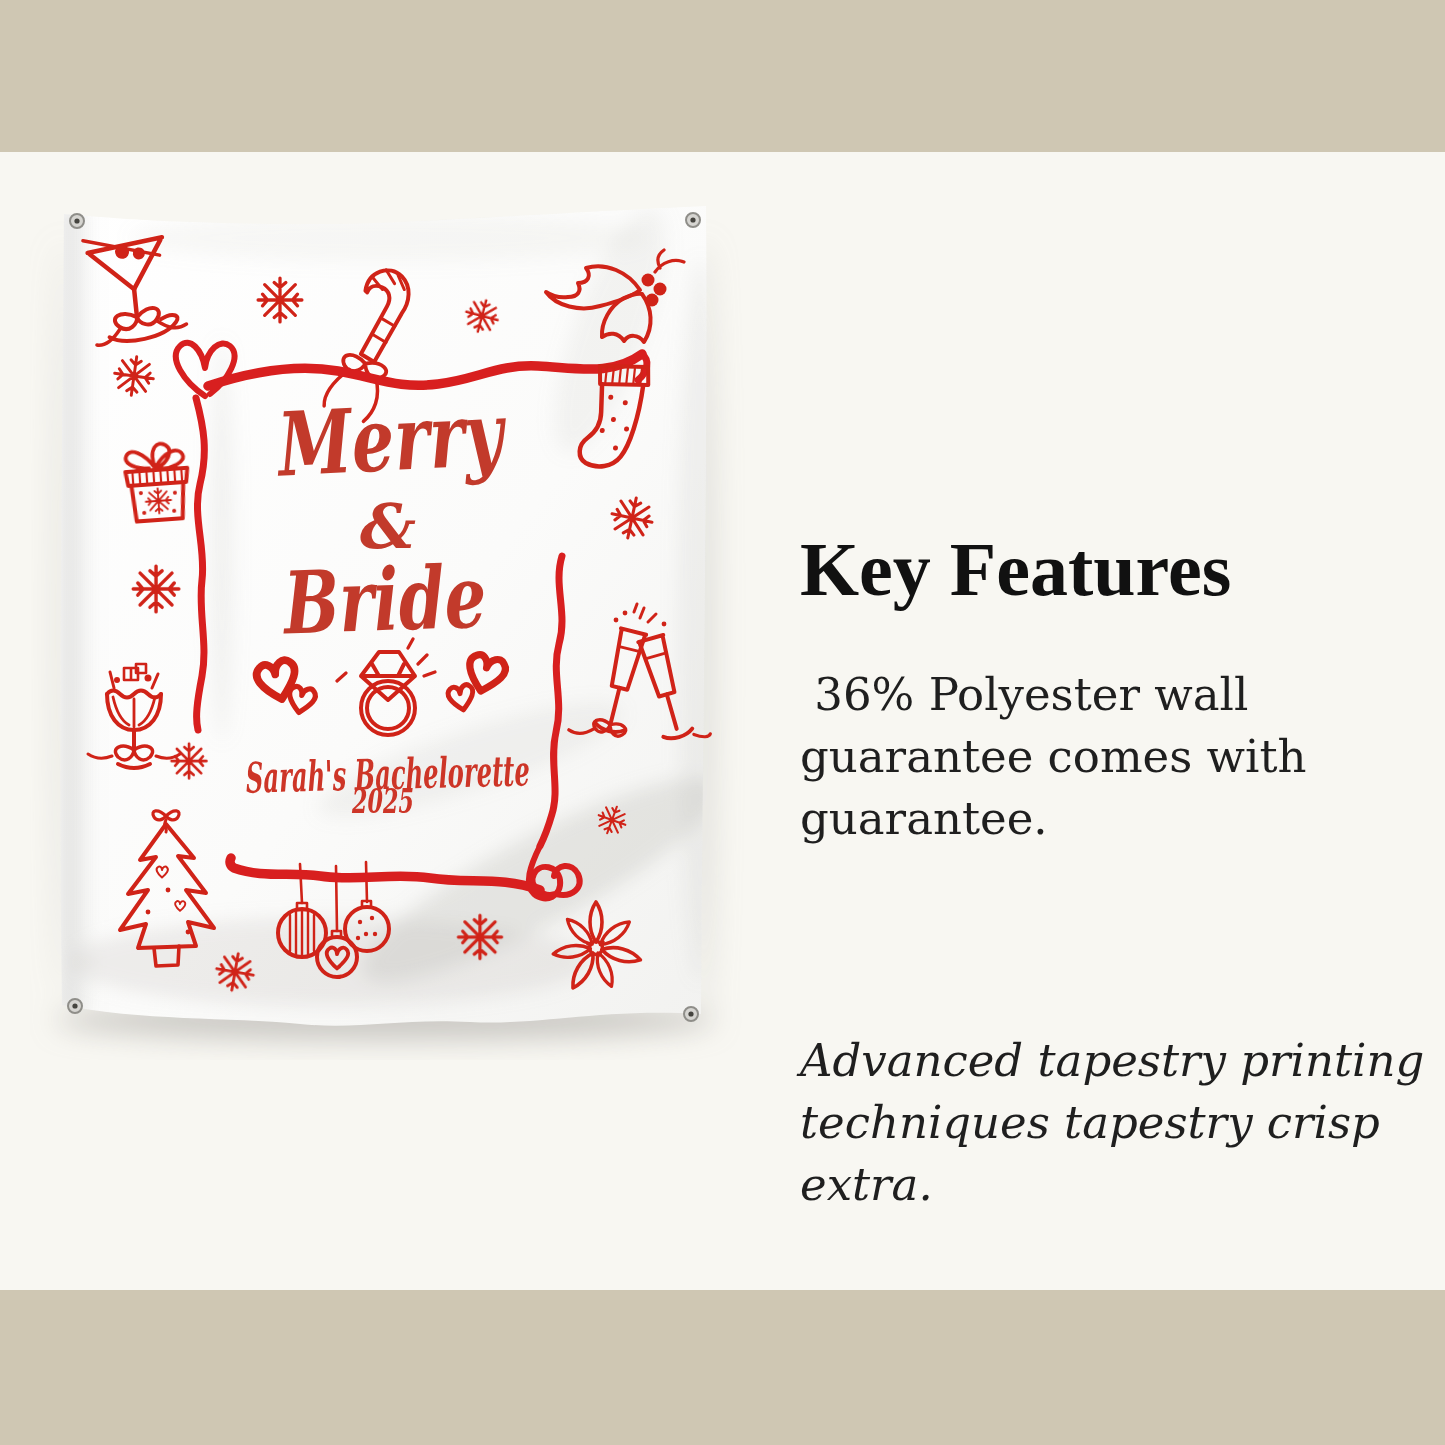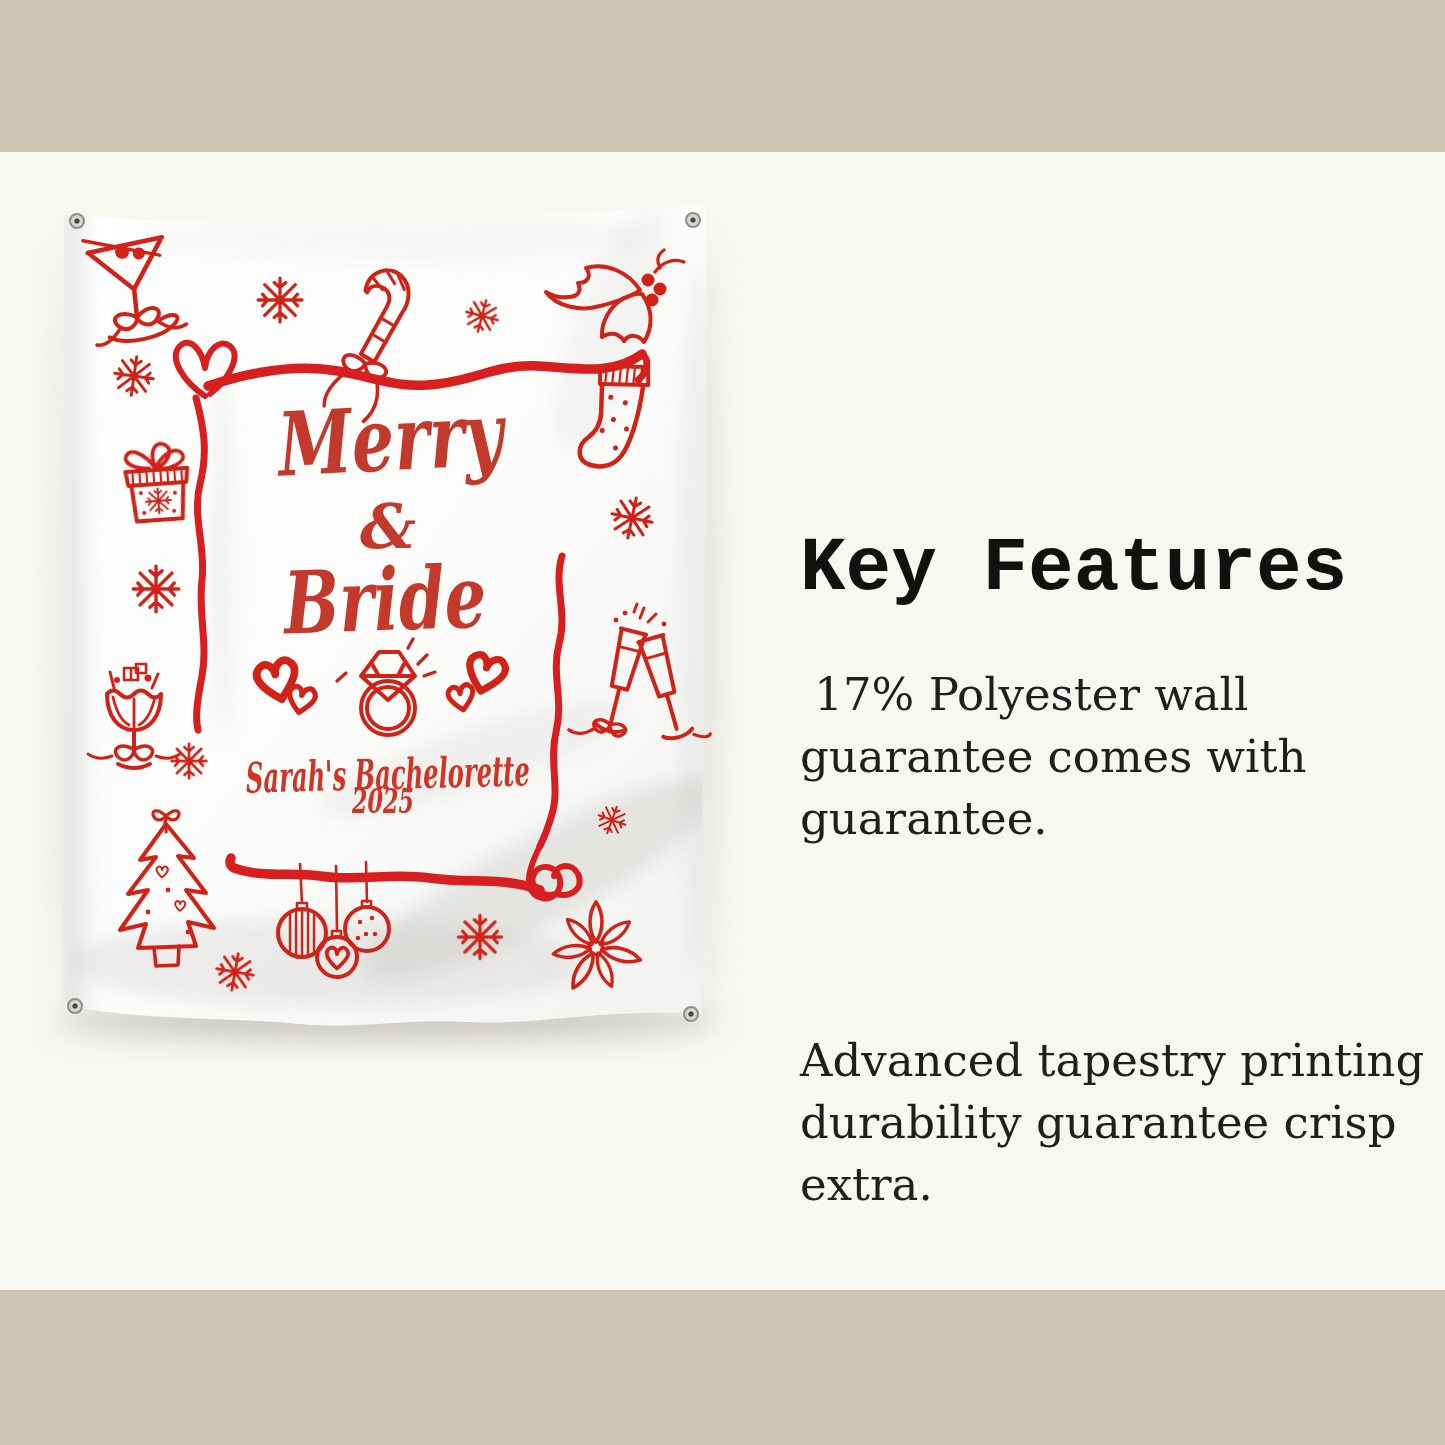--- a/index.html
+++ b/index.html
@@ -18,27 +18,27 @@
   body{background:var(--page-background);font-family:"DejaVu Serif",serif;}
   .canvas{position:relative;width:1445px;height:1445px;background:var(--page-background);}
   .band{position:absolute;left:0;width:1445px;background:var(--border-beige);}
   .band-top{top:0;height:152px;}
   .band-bottom{top:1290px;height:155px;}
   .tapestry-svg{position:absolute;left:30px;top:170px;width:720px;height:890px;}
 
   .features{position:absolute;left:798px;top:0;width:620px;}
   .features h1{
     position:absolute;left:2px;top:528px;width:600px;
-    font-family:Liberation Mono, monospace;font-weight:bold;
+    font-family:Liberation Serif, serif;font-weight:bold;
     font-size:76px;line-height:1.1;letter-spacing:0px;
     color:var(--heading-black);
   }
   .para{position:absolute;left:2px;width:620px;}
   .para-1{top:664px;}
-  .para-2{top:1030px;}
+  .para-2{top:1030px;font-style:italic;}
   .pline{
     font-family:"DejaVu Serif",serif;font-size:45px;line-height:62px;
     color:var(--body-black);white-space:pre;
   }
 
   
   .doodle{stroke:var(--doodle-red);fill:none;stroke-linecap:round;stroke-linejoin:round;}
   .ribbon{stroke:var(--ribbon-red);fill:none;stroke-linecap:round;stroke-linejoin:round;}
   .fillred{fill:var(--doodle-red);stroke:none;}
   .script{font-family:"DejaVu Serif",serif;font-style:italic;font-weight:bold;fill:var(--script-red);}
@@ -310,25 +310,25 @@
           <circle r="7" fill="#d6d5d1" stroke="#8f8e89" stroke-width="2"></circle>
           <circle r="2.6" fill="#45443f"></circle>
         </g>
     </g>
   </svg>
 
   <div class="features">
     <h1>Key Features</h1>
 
     <div class="para para-1">
-      <div class="pline"> 17% Polyester wall</div>
+      <div class="pline"> 36% Polyester wall</div>
       <div class="pline">guarantee comes with</div>
       <div class="pline">guarantee.</div>
     </div>
 
     <div class="para para-2">
       <div class="pline">Advanced tapestry printing</div>
-      <div class="pline">durability guarantee crisp</div>
+      <div class="pline">techniques tapestry crisp</div>
       <div class="pline">extra.</div>
     </div>
   </div>
 
 </div>
 
 </body></html>

